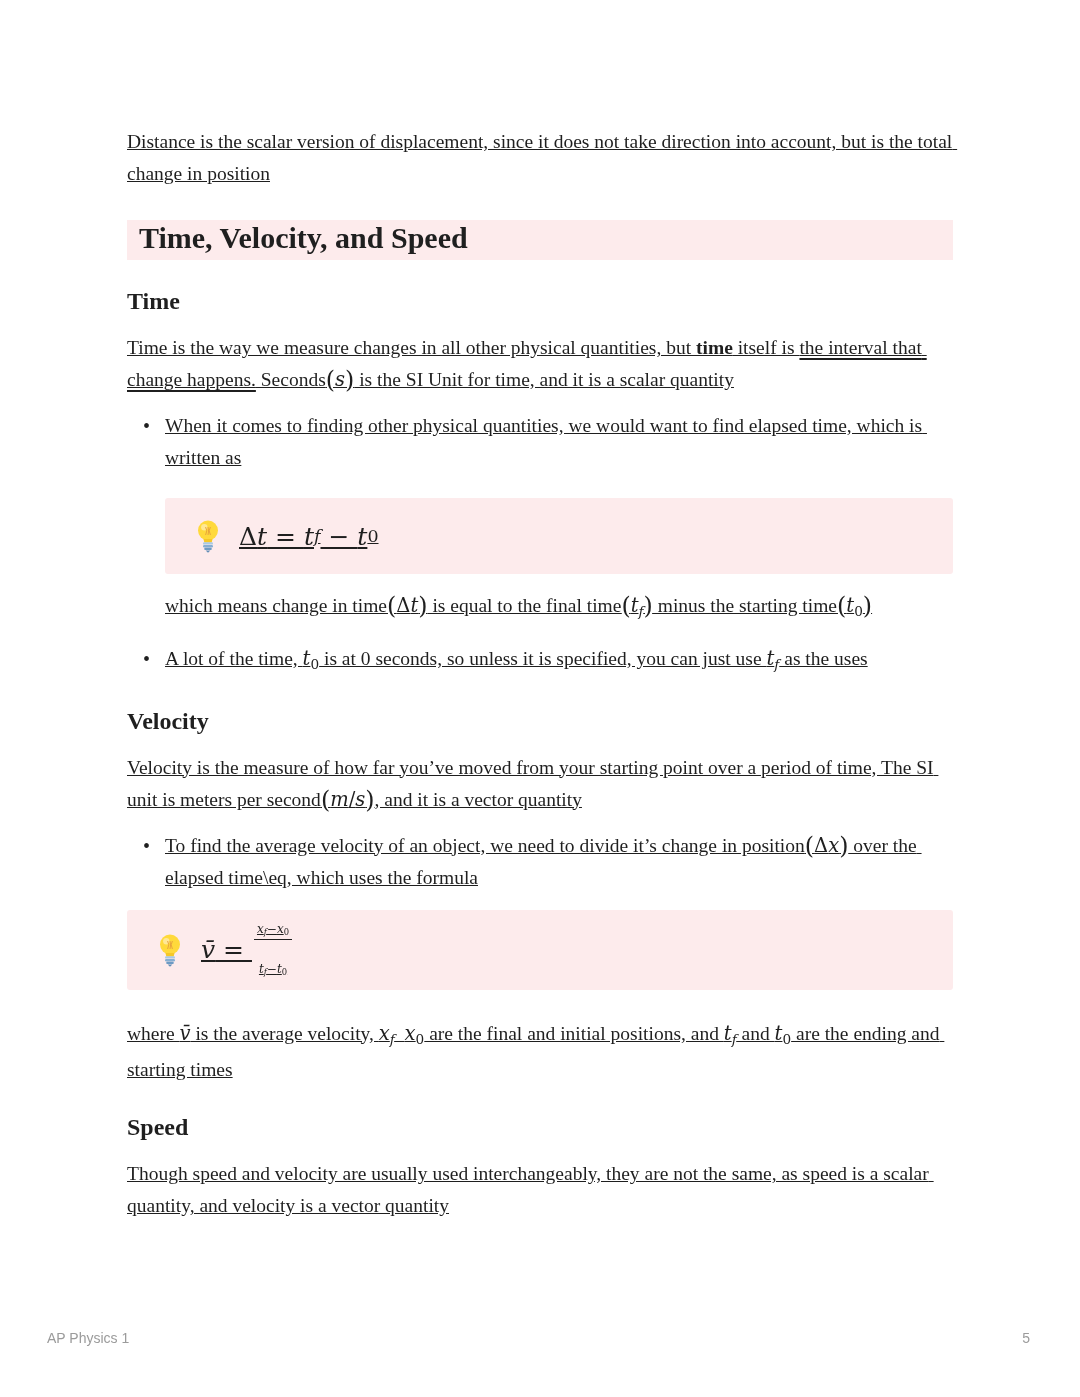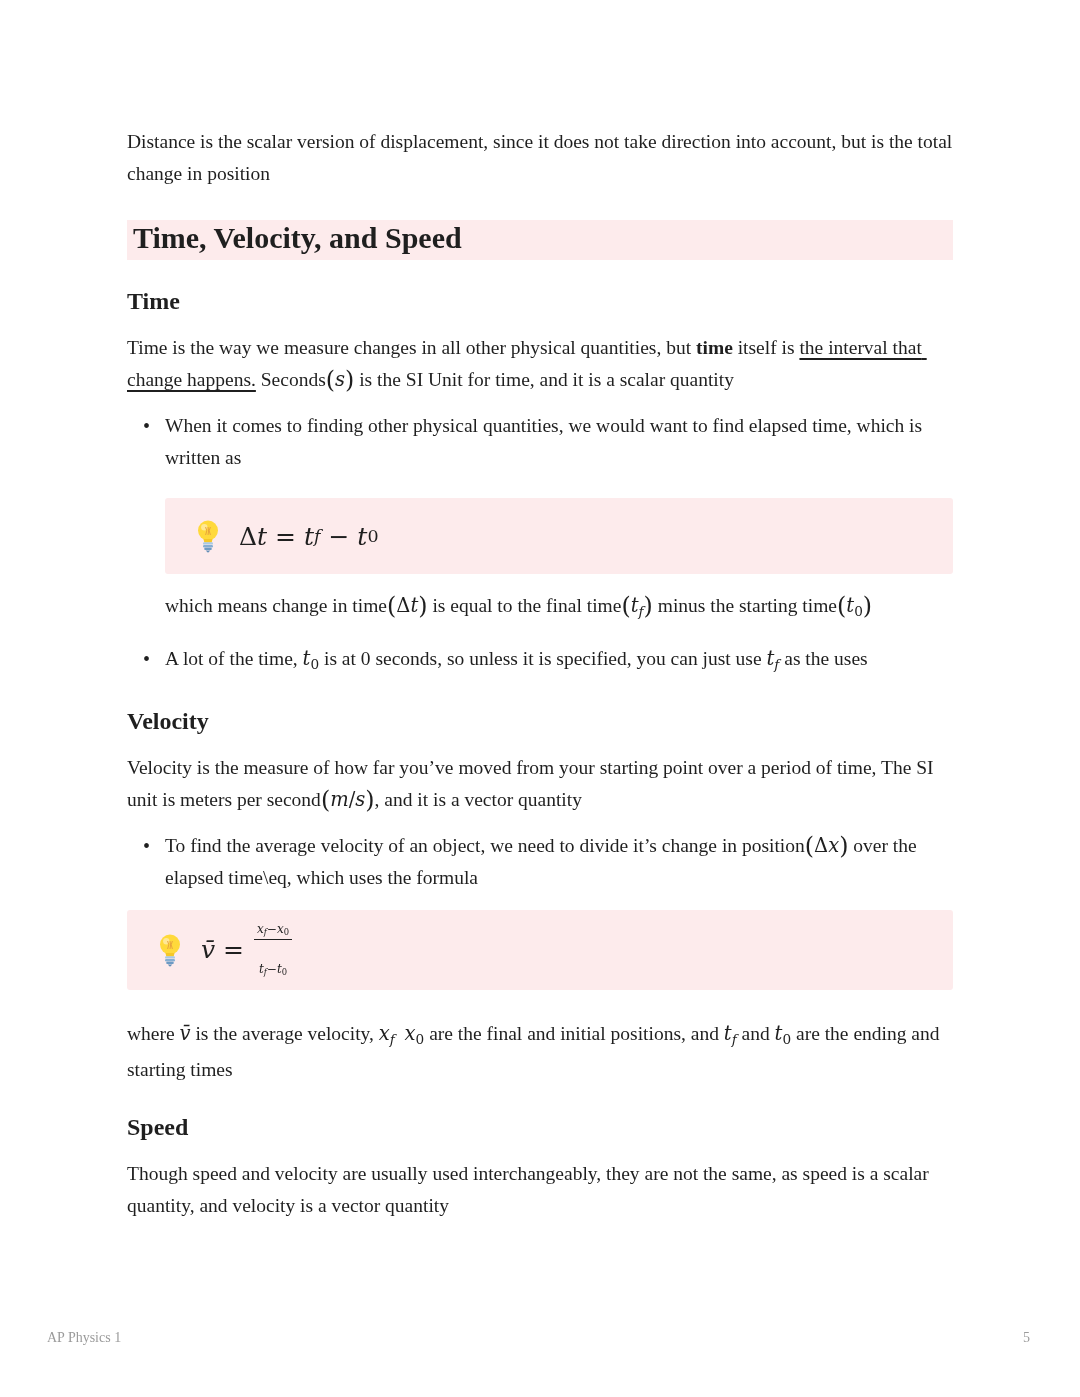--- a/index.html
+++ b/index.html
@@ -18,26 +18,26 @@
     overflow:hidden;
   }
   .content{
     padding:126px 127px 0 127px;
   }
   .body-text{
     font-size:19.5px;
     line-height:32px;
     margin:16px 0 0 0;
   }
-  .rich{white-space:pre-wrap;}
+  .rich{white-space:pre-wrap;text-decoration:underline;}
   .intro{margin:0;}
   h1.section-band{
     margin:30px 0 0 0;
     background:var(--highlight-pink,#fdebec);
-    padding:3px 6px 7px 6px;
+    padding:3px 6px 7px 12px;
     font-size:30px;
     line-height:30px;
     font-weight:700;
   }
   h2.sub-heading{
     margin:26px 0 0 0;
     font-size:24px;
     line-height:30px;
     font-weight:700;
   }
@@ -102,21 +102,21 @@
     line-height:1.2;
     margin-left:2px;
   }
   .frac .num{display:block;border-bottom:1.6px solid var(--text-color);padding:0 3px 2px 3px;}
   .frac .den{display:block;padding:2px 3px 0 3px;margin-top:20px;}
   .footer{
     position:absolute;
     left:47px;right:50px;top:1330px;
     display:flex;
     justify-content:space-between;
-    font-family:Liberation Serif, serif;
+    font-family:Liberation Sans, sans-serif;
     font-size:14px;
     color:var(--footer-gray,#9b9b9b);
   }
 </style>
 </head>
 <body>
 
 <div class="page">
   <main class="content">
 

